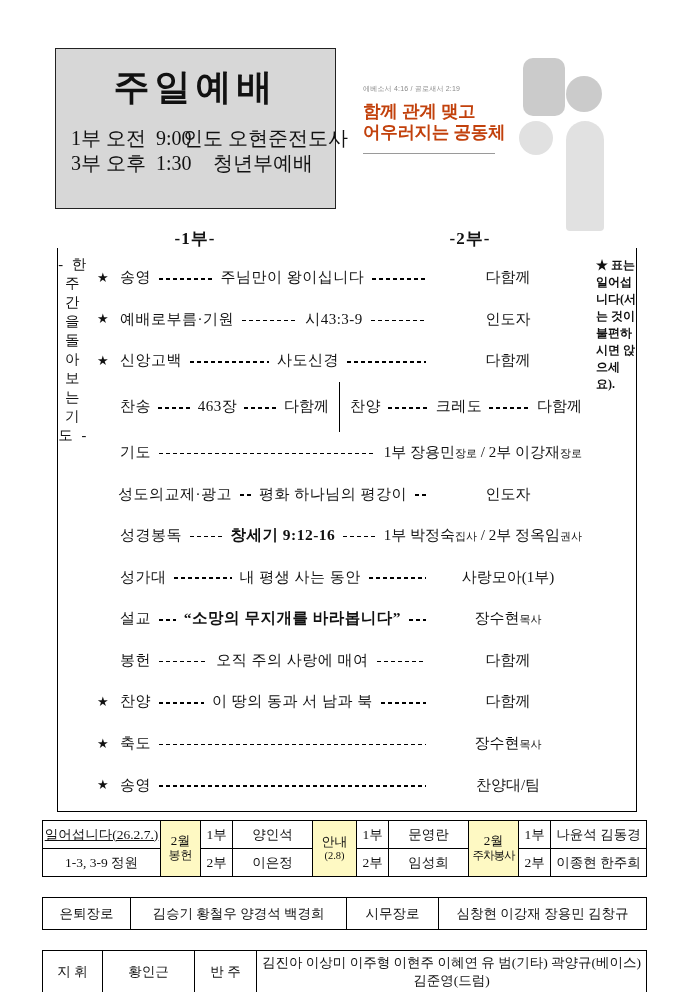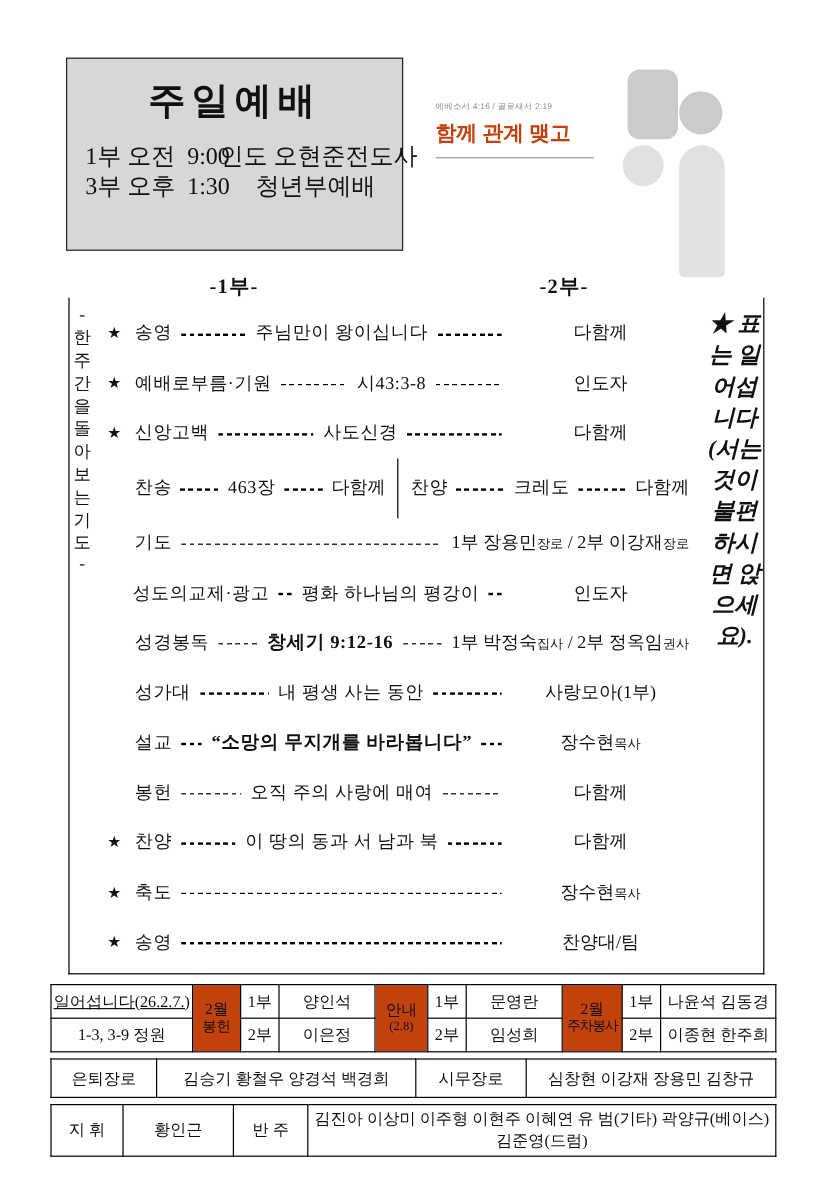--- a/index.html
+++ b/index.html
@@ -2,21 +2,21 @@
 <html><head>
 <meta charset="utf-8">
 <style>
   * { margin:0; padding:0; box-sizing:border-box; }
   body { background:#fff; font-family:"Liberation Serif", serif; color:#111; }
   .page { position:relative; width:690px; height:992px; background:#fff; overflow:hidden; }
 
   
   .service-box { position:absolute; left:55px; top:48px; width:281px; height:161px;
     background:#d7d7d7; border:1px solid #222; padding-top:14px; }
-  .service-title { text-align:center; font-size:31px; font-weight:bold; letter-spacing:5px; }
+  .service-title { text-align:center; font-size:36px; font-weight:bold; letter-spacing:5px; }
   .sched { margin-top:14px; padding-left:15px; font-size:20px; }
   .sched-row { display:flex; line-height:25px; }
   .sched-time { width:112px; white-space:pre; }
   .sched-leader { white-space:pre; }
   .sched-row:nth-child(2) .sched-leader { padding-left:30px; }
   .sched-row:nth-child(3) .sched-leader { padding-left:2px; }
 
   
   .brand { position:absolute; left:363px; top:84px; width:150px; }
   .verse-ref { font-size:7px; color:#8a8a8a; font-family:"Liberation Sans", sans-serif; margin-bottom:7px; letter-spacing:0.2px; }
@@ -50,28 +50,28 @@
     background:repeating-linear-gradient(90deg,#000 0,#000 4px,transparent 4px,transparent 7px); }
   .wmid { letter-spacing:0.5px; }
   .wright { min-width:148px; text-align:center; }
   .sm { font-size:11px; }
   .bold { font-weight:bold; font-size:15.5px; }
   
   .wrow.split { padding:0 14px 0 8px; }
   .half { flex:1; display:flex; align-items:center; white-space:nowrap;text-align:right; }
   .half .dash { margin:2px 7px 0; }
   .vdivider { width:1px; align-self:center; height:50px; background:#000; margin:0 10px; }
-  .footnote { text-align:center; font-weight:bold; font-size:19px; padding:2px 0 1px;font-style:italic; }
+  .footnote { text-align:left; font-weight:bold; font-size:12px; padding:2px 0 1px; }
 
   
   .duty-wrap { position:absolute; left:42px; top:820px; width:604px; }
   table.tbl { width:604px; border-collapse:collapse; table-layout:fixed; font-size:13.5px; }
-  table.tbl + table.tbl { margin-top:5px; }
+  table.tbl + table.tbl { margin-top:20px; }
   .tbl td { border:1px solid #000; text-align:center; padding:3px 1px; height:28px; overflow:hidden; }
-  .hdr { background:#c2410c; line-height:1.15; font-size:13px; }
+  .hdr { background:#fef9c3; line-height:1.15; font-size:13px; }
   .hdr .l2 { display:block; font-size:12px; }
   .hdr .l2.tiny { font-size:10.5px; }
   .hdr .l2.squish { font-size:11.5px; letter-spacing:-1px; }
   .u { text-decoration:underline; }
   .tbl .tall td { height:32px; }
 </style>
 </head>
 <body>
 
 <div class="page">
@@ -86,20 +86,21 @@
       <div class="sched-row">
         <span class="sched-time">3부 오후  1:30</span>
         <span class="sched-leader">청년부예배</span>
       </div>
     </div>
   </div>
 
   <div class="brand">
     <div class="verse-ref">에베소서 4:16 / 골로새서 2:19</div>
     <div class="slogan">함께 관계 맺고</div>
+    <div class="slogan">어우러지는 공동체</div>
     <div class="brand-underline"></div>
   </div>
 
   <div class="figures">
     <div class="fig fig-sq"></div>
     <div class="fig fig-c1"></div>
     <div class="fig fig-c2"></div>
     <div class="fig fig-body"></div>
   </div>
 
@@ -114,21 +115,21 @@
           <span class="witem">송영</span>
           <span class="dash"></span>
           <span class="wmid"><span>주님만이 왕이십니다</span></span>
           <span class="dash"></span>
           <span class="wright"><span>다함께</span></span>
         </div>
         <div class="wrow">
           <span class="star-cell">★</span>
           <span class="witem">예배로부름·기원</span>
           <span class="dash"></span>
-          <span class="wmid"><span>시43:3-8</span></span>
+          <span class="wmid"><span>시43:3-9</span></span>
           <span class="dash"></span>
           <span class="wright"><span>인도자</span></span>
         </div>
         <div class="wrow">
           <span class="star-cell">★</span>
           <span class="witem">신앙고백</span>
           <span class="dash"></span>
           <span class="wmid"><span>사도신경</span></span>
           <span class="dash"></span>
           <span class="wright"><span>다함께</span></span>

